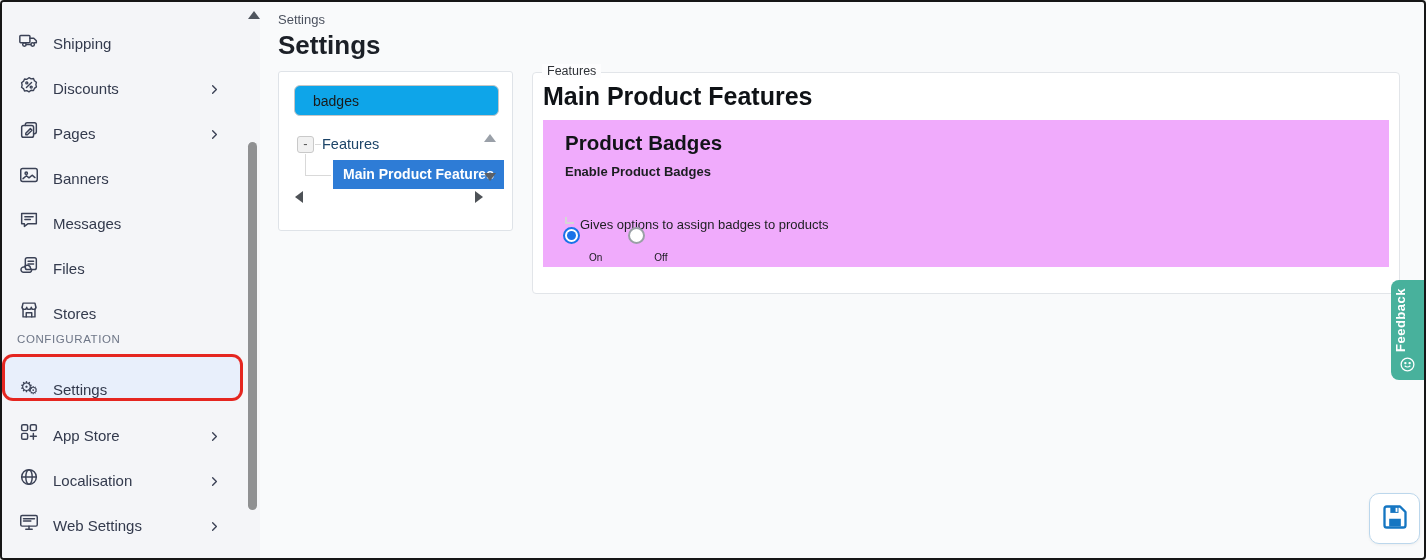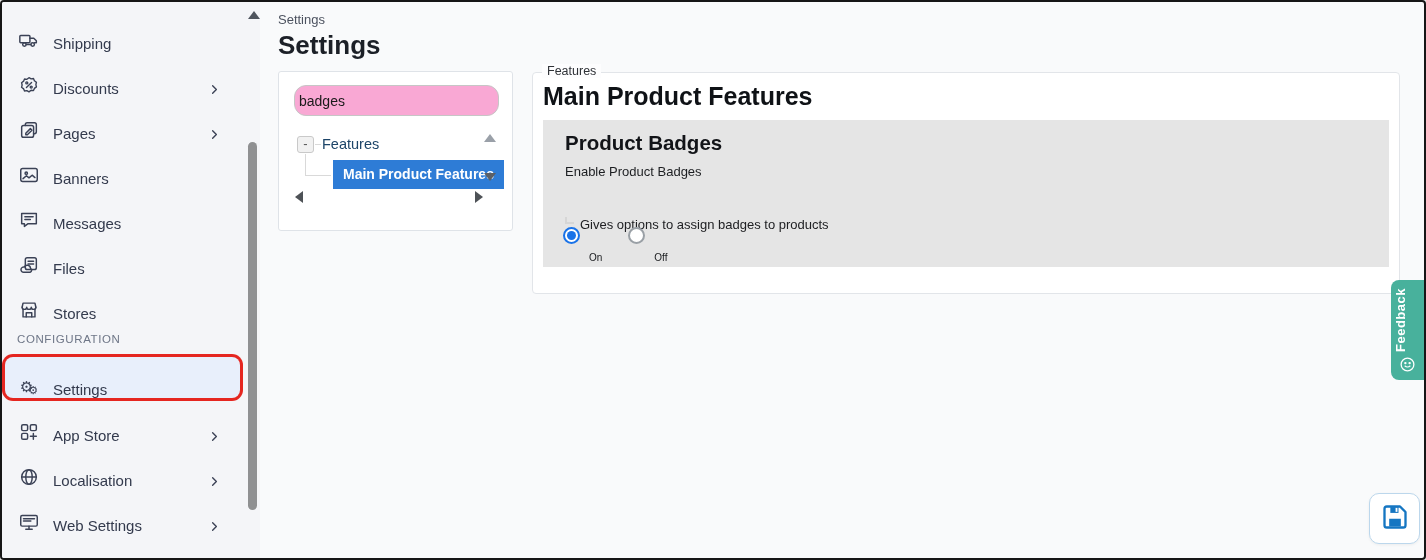--- a/index.html
+++ b/index.html
@@ -52,22 +52,22 @@
   .breadcrumb { position:absolute; left:18px; top:10px; font-size:13px; color:#4c525f; }
   .page-title { position:absolute; left:18px; top:28px; font-size:26px; font-weight:700; color:#1c2027; }
 
   
   .tree-card {
     position:absolute; left:18px; top:69px; width:235px; height:160px;
     background:#fff; border:1px solid #dfe3e8; border-radius:3px;
   }
   .tree-search {
     position:absolute; left:15px; top:13px; width:205px; height:31px;
-    border:1px solid #c6c6c6; border-radius:12px; padding:0 4px;
-    font-size:14px; color:#1a1a1a; font-family:"Liberation Sans", sans-serif; background:#f9a8d4;
+    border:1px solid #c6c6c6; border-radius:6px; padding:0 18px;
+    font-size:14px; color:#1a1a1a; font-family:"Liberation Sans", sans-serif; background:#0ea5e9;
   }
   .expander {
     position:absolute; left:18px; top:64px; width:17px; height:17px;
     background:#f1f1f1; border:1px solid #c9c9c9; border-radius:3px;
     font-size:13px; color:#555; text-align:center; line-height:14px; cursor:pointer;
   }
   .tree-root {
     position:absolute; left:43px; top:64px; font-size:14.5px; color:#1c4468;
     font-weight:500; cursor:pointer;
   }
@@ -89,24 +89,24 @@
   .feature-card {
     position:absolute; left:272px; top:70px; width:868px; height:222px;
     background:#fff; border:1px solid #e2e5e9; border-radius:4px;
   }
   .feature-legend {
     position:absolute; left:9px; top:-9px; background:#fdfdfe; padding:0 5px;
     font-size:12.5px; color:#2f3237;
   }
   .feature-title { position:absolute; left:10px; top:9px; font-size:25px; font-weight:700; color:#0f1216; }
   .badge-panel {
-    position:absolute; left:10px; right:10px; top:47px; height:147px; background:#e5e5e5;
+    position:absolute; left:10px; right:10px; top:47px; height:147px; background:#f0abfc;
   }
   .badge-title { position:absolute; left:22px; top:11px; font-size:20.5px; font-weight:700; color:#121418; }
-  .setting-label { position:absolute; left:22px; top:44px; font-size:13px; font-weight:400; color:#1c1e21; }
+  .setting-label { position:absolute; left:22px; top:44px; font-size:13px; font-weight:700; color:#1c1e21; }
   .setting-help { position:absolute; left:22px; top:62px; font-size:13px; color:#202124; display:flex; align-items:flex-start;margin-top:35px; }
   .corner { display:inline-block; width:9px; height:7px; border-left:2px solid #d6d6d6; border-bottom:2px solid #d6d6d6; margin-right:6px; margin-top:0; }
   .radio-group { position:absolute; left:20px; top:88px; display:flex; align-items:center; }
   .radio { display:flex; align-items:center; cursor:pointer; }
   .radio + .radio { margin-left:26px; }
   .radio-circle {
     width:17px; height:17px; border-radius:50%; border:2px solid #9aa0a6; background:#fff;
     display:inline-flex; align-items:center; justify-content:center; margin-right:9px;
   }
   .radio-circle.checked { border-color:#1a73e8; }

